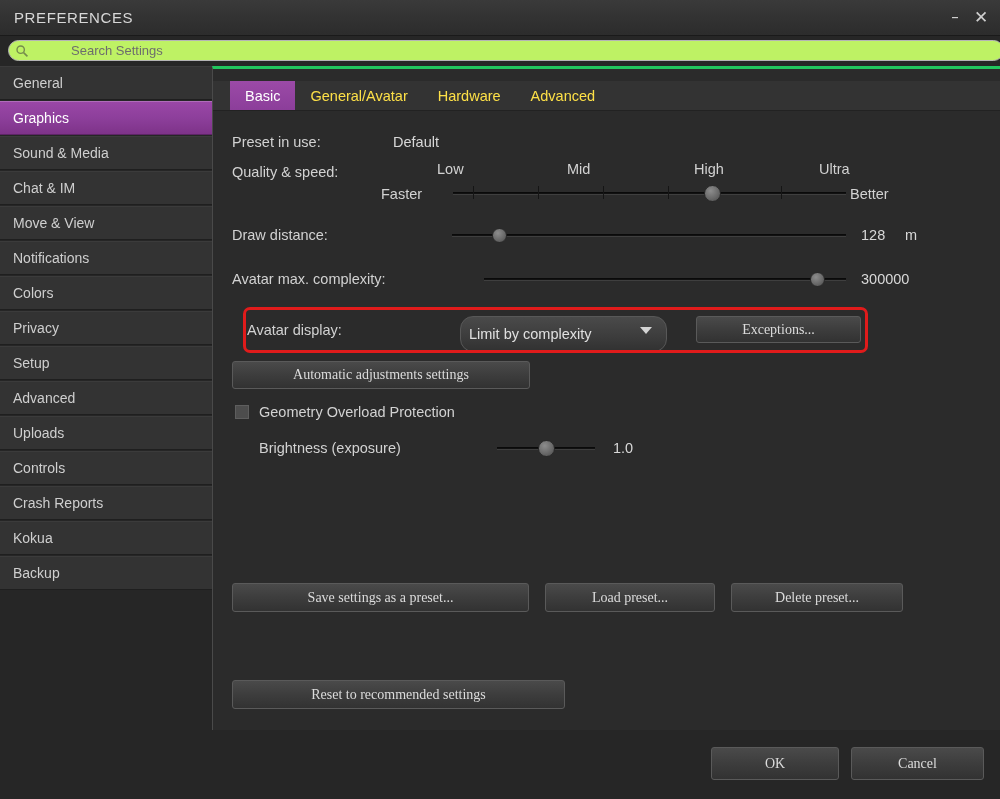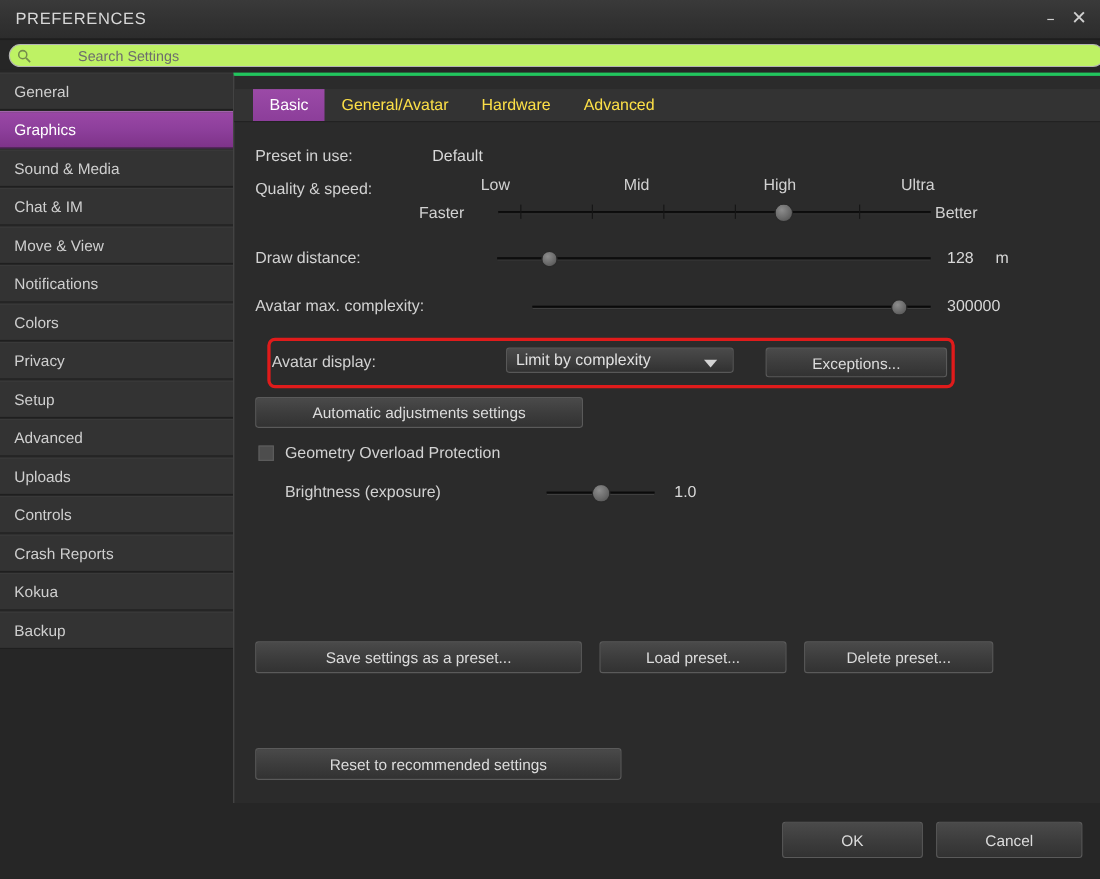--- a/index.html
+++ b/index.html
@@ -205,34 +205,34 @@
   .btn {
     position: absolute;
     display: flex;
     align-items: center;
     justify-content: center;
     background: linear-gradient(to bottom, #4a4a4a 0%, #3d3d3d 50%, #323232 100%);
     border: 1px solid #5a5a5a;
     border-radius: 3px;
     font-size: 14px;
     color: #dcdcdc;
-    font-family: Liberation Sans, sans-serif;
+    font-family: Liberation Serif, serif;
     cursor: pointer;
     white-space: nowrap;
     text-align: right;
   }
 
   
   #avatar-display-dropdown {
     position: absolute;
     left: 459px; top: 313px;
-    width: 207px; height: 23px;
+    width: 207px; height: 36px;
     background: linear-gradient(to bottom, #4a4a4a 0%, #3d3d3d 55%, #313131 100%);
     border: 1px solid #585858;
-    border-radius: 3px;
+    border-radius: 13px;
     display: flex;
     align-items: center;
     cursor: pointer;
   }
   #dropdown-value {
     margin-left: 8px;
     font-size: 14.5px;
     color: #e0e0e0;
     font-family: "Liberation Sans", sans-serif;
   }

